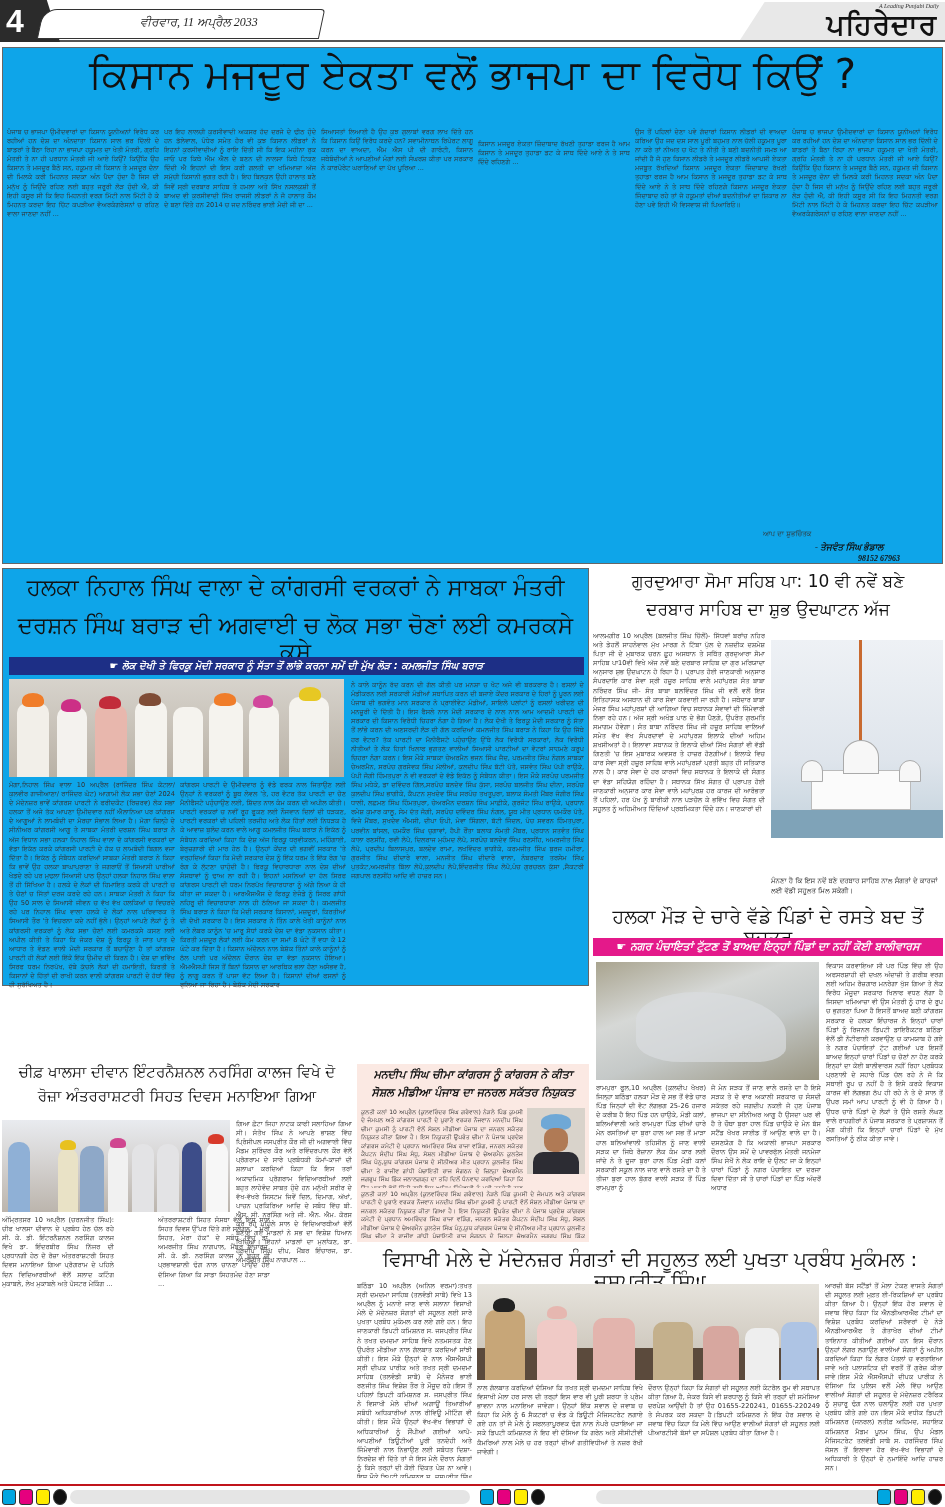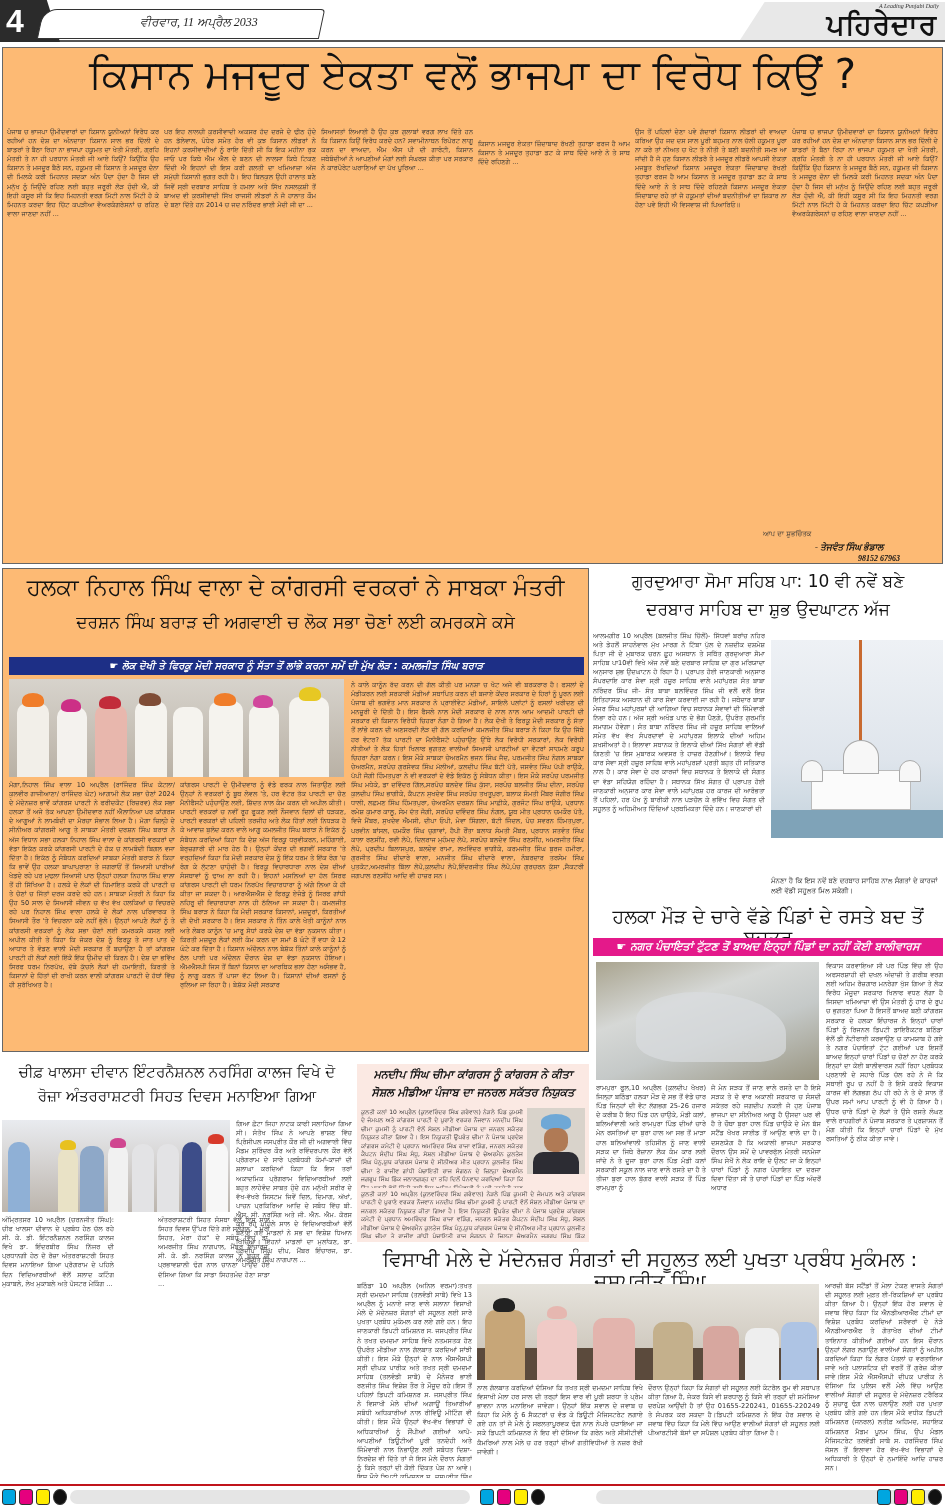--- a/index.html
+++ b/index.html
@@ -11,21 +11,21 @@
     font: bold 32px "Liberation Sans", sans-serif; padding-left: 6px; line-height: 42px;
     clip-path: polygon(0 0, 78% 0, 100% 100%, 0 100%); }
   .date-tab { position: absolute; left: 40px; top: 9px; width: 282px; height: 30px; border: 1px solid #333;
     border-radius: 14px 4px 0 0; transform: skewX(-12deg); background: #fff; }
   .date-text { position: absolute; left: 140px; top: 15px; font: italic 12px "Liberation Serif", serif; color: #222; }
   .logo-box { position: absolute; right: 0; top: 2px; width: 205px; height: 38px; background: #e8e8e8;
     clip-path: polygon(12% 0, 100% 0, 100% 100%, 0 100%); }
   .logo { position: absolute; right: 8px; top: 8px; font: bold 28px "DejaVu Sans", sans-serif; color: #111; letter-spacing: 1px; }
   .tagline { position: absolute; right: 6px; top: 3px; font: italic 6px "Liberation Serif", serif; color: #333; }
 
-  .box { position: absolute; border: 1px solid #666; background: #fdba74; }
+  .box { position: absolute; border: 1px solid #666; background: #0ea5e9; }
   .headline { position: absolute; text-align: center; color: #111; font-family: "DejaVu Sans", sans-serif; font-weight: normal; line-height: 1.12; }
   .col { position: absolute; overflow: hidden; font-size: 6.6px; line-height: 9.1px; color: #333; text-align: justify; }
   .byline { position: absolute; font: italic bold 9px "Liberation Serif", serif; color: #111; }
 
   .banner-blue { position: absolute; background: #1d2f86; color: #fff; font: italic bold 10px "DejaVu Sans", sans-serif; text-align: center; line-height: 18px; }
   .banner-pink { position: absolute; background: #e4198a; color: #fff; font: italic bold 11px "DejaVu Sans", sans-serif; text-align: center; line-height: 18px; }
 
   .photo { position: absolute; overflow: hidden; }
   .person { position: absolute; bottom: 0; border-radius: 10px 10px 0 0; }
   .turban { position: absolute; border-radius: 50% 50% 30% 30%; }
@@ -58,23 +58,23 @@
   <div class="col" style="left:161px;top:80px;width:152px;height:430px;">ਪਰ ਇਹ ਲਾਲਚੀ ਕੁਰਸੀਵਾਦੀ ਅਕਸਰ ਹੱਦ ਦਰਜੇ ਦੇ ਢੀਠ ਹੁੰਦੇ ਹਨ ਡੱਲੇਵਾਲ, ਪੰਧੇਰ ਸਮੇਤ ਹੋਰ ਵੀ ਕੁਝ ਕਿਸਾਨ ਲੀਡਰਾਂ ਨੇ ਇਹਨਾਂ ਕੁਰਸੀਵਾਦੀਆਂ ਨੂੰ ਰਾਇ ਦਿੱਤੀ ਸੀ ਕਿ ਇਕ ਮਹੀਨਾ ਰੁਕ ਜਾਓ ਪਰ ਕਿਥੇ ਐਮ ਐਲ ਦੇ ਬਣਨ ਦੀ ਲਾਲਸਾ ਕਿਥੇ ਟਿਕਣ ਦਿੰਦੀ ਐ ਇਹਨਾਂ ਦੀ ਇਸ ਕਰੀ ਗਲਤੀ ਦਾ ਖਮਿਆਜ਼ਾ ਅੱਜ ਸਮੁੱਚੀ ਕਿਸਾਨੀ ਭੁਗਤ ਰਹੀ ਹੈ। ਇਹ ਬਿਲਕੁਲ ਉਹੀ ਹਾਲਾਤ ਬਣੇ ਜਿਵੇਂ ਸ੍ਰੀ ਦਰਬਾਰ ਸਾਹਿਬ ਤੇ ਹਮਲਾ ਅਤੇ ਸਿੱਖ ਨਸਲਕੁਸ਼ੀ ਤੋਂ ਬਾਅਦ ਵੀ ਕੁਰਸੀਵਾਦੀ ਸਿੱਖ ਰਾਜਸੀ ਲੀਡਰਾਂ ਨੇ ਜੋ ਹਾਲਾਤ ਕੌਮ ਦੇ ਬਣਾ ਦਿੱਤੇ ਹਨ 2014 ਚ ਜਦ ਨਰਿੰਦਰ ਭਾਈ ਮੋਦੀ ਜੀ ਦਾ ...</div>
   <div class="col" style="left:318px;top:80px;width:152px;height:430px;">ਸਿਆਸਤਾਂ ਲਿਆਈ ਹੈ ਉਹ ਕੁਝ ਗੁਲਾਬਾਂ ਵਰਗ ਲਾਖ ਦਿੱਤੇ ਹਨ ਕਿ ਕਿਸਾਨ ਕਿਉਂ ਵਿਰੋਧ ਕਰਦੇ ਹਨ? ਸਵਾਮੀਨਾਥਨ ਰਿਪੋਰਟ ਲਾਗੂ ਕਰਨ ਦਾ ਵਾਅਦਾ, ਐਮ ਐਸ ਪੀ ਦੀ ਗਾਰੰਟੀ, ਕਿਸਾਨ ਜਥੇਬੰਦੀਆਂ ਨੇ ਆਪਣੀਆਂ ਮੰਗਾਂ ਲਈ ਸੰਘਰਸ਼ ਕੀਤਾ ਪਰ ਸਰਕਾਰ ਨੇ ਕਾਰਪੋਰੇਟ ਘਰਾਣਿਆਂ ਦਾ ਪੱਖ ਪੂਰਿਆ ...</div>
   <div class="col" style="left:475px;top:80px;width:152px;height:430px;margin-top:12px;">ਕਿਸਾਨ ਮਜਦੂਰ ਏਕਤਾ ਜ਼ਿੰਦਾਬਾਦ ਰੱਖਣੀ ਤੁਹਾਡਾ ਫਰਜ ਹੈ ਆਮ ਕਿਸਾਨ ਤੇ ਮਜਦੂਰ ਤੁਹਾਡਾ ਡਟ ਕੇ ਸਾਥ ਦਿੰਦੇ ਆਏ ਨੇ ਤੇ ਸਾਥ ਦਿੰਦੇ ਰਹਿਣਗੇ ...</div>
   <div class="col" style="left:632px;top:80px;width:152px;height:400px;">ਉਸ ਤੋਂ ਪਹਿਲਾਂ ਦੇਣਾ ਪਵੇ ਗੱਦਾਰਾਂ ਕਿਸਾਨ ਲੀਡਰਾਂ ਦੀ ਵਾਅਦਾ ਕਰਿਆ ਉਹ ਜਦ ਦਸ ਸਾਲ ਪੂਰੀ ਬਹੁਮਤ ਨਾਲ ਚੱਲੀ ਹਕੂਮਤ ਪੂਰਾ ਨਾ ਕਰੇ ਤਾਂ ਨੀਅਤ ਚ ਖੋਟ ਤੇ ਨੀਤੀ ਤੇ ਬਣੀ ਬਦਨੀਤੀ ਸਮਝ ਆ ਜਾਂਦੀ ਹੈ ਜੋ ਹੁਣ ਕਿਸਾਨ ਲੀਡਰੋ ਤੇ ਮਜਦੂਰ ਲੀਡਰੋ ਆਪਸੀ ਏਕਤਾ ਮਜਬੂਤ ਰੱਖਦਿਆਂ ਕਿਸਾਨ ਮਜਦੂਰ ਏਕਤਾ ਜਿੰਦਾਬਾਦ ਰੱਖਣੀ ਤੁਹਾਡਾ ਫਰਜ ਹੈ ਆਮ ਕਿਸਾਨ ਤੇ ਮਜਦੂਰ ਤੁਹਾਡਾ ਡਟ ਕੇ ਸਾਥ ਦਿੰਦੇ ਆਏ ਨੇ ਤੇ ਸਾਥ ਦਿੰਦੇ ਰਹਿਣਗੇ ਕਿਸਾਨ ਮਜਦੂਰ ਏਕਤਾ ਜਿੰਦਾਬਾਦ ਰਹੇ ਤਾਂ ਜੋ ਹਕੂਮਤਾਂ ਦੀਆਂ ਬਦਨੀਤੀਆਂ ਦਾ ਸ਼ਿਕਾਰ ਨਾ ਹੋਣਾ ਪਵੇ ਇਹੀ ਐ ਵਿਸਵਾਸ਼ ਜੀ ਪਿਆਰਿਓ॥</div>
   <div class="col" style="left:789px;top:80px;width:146px;height:400px;">ਪੰਜਾਬ ਚ ਭਾਜਪਾ ਉਮੀਦਵਾਰਾਂ ਦਾ ਕਿਸਾਨ ਯੂਨੀਅਨਾਂ ਵਿਰੋਧ ਕਰ ਰਹੀਆਂ ਹਨ ਦੇਸ਼ ਦਾ ਅੰਨਦਾਤਾ ਕਿਸਾਨ ਸਾਲ ਭਰ ਦਿੱਲੀ ਦੇ ਬਾਡਰਾਂ ਤੇ ਬੈਠਾ ਰਿਹਾ ਨਾ ਭਾਜਪਾ ਹਕੂਮਤ ਦਾ ਖੇਤੀ ਮੰਤਰੀ, ਗ੍ਰਹਿ ਮੰਤਰੀ ਤੇ ਨਾ ਹੀ ਪਰਧਾਨ ਮੰਤਰੀ ਜੀ ਆਏ ਕਿਉਂ? ਕਿਉਂਕਿ ਉਹ ਕਿਸਾਨ ਤੇ ਮਜਦੂਰ ਬੈਠੇ ਸਨ, ਹਕੂਮਤ ਜੀ ਕਿਸਾਨ ਤੇ ਮਜਦੂਰ ਦੋਨਾ ਦੀ ਮਿਲਕੇ ਕਰੀ ਮਿਹਨਤ ਸਦਕਾ ਅੰਨ ਪੈਦਾ ਹੁੰਦਾ ਹੈ ਜਿਸ ਦੀ ਮਨੁੱਖ ਨੂੰ ਜਿਉਂਦੇ ਰਹਿਣ ਲਈ ਬਹੁਤ ਜਰੂਰੀ ਲੋੜ ਹੁੰਦੀ ਐ, ਕੀ ਇਹੀ ਕਸੂਰ ਸੀ ਕਿ ਇਹ ਮਿਹਨਤੀ ਵਰਗ ਮਿੱਟੀ ਨਾਲ ਮਿੱਟੀ ਹੋ ਕੇ ਮਿਹਨਤ ਕਰਦਾ ਇਹ ਚਿੱਟ ਕਪੜੀਆ ਵੋਅਰਕੰਗਰੇਸਨਾਂ ਚ ਰਹਿਣ ਵਾਲਾ ਜਾਣਦਾ ਨਹੀਂ ...</div>
   <div style="position:absolute;left:760px;top:482px;font-size:7px;color:#333;">ਆਪ ਦਾ ਸ਼ੁਭਚਿੰਤਕ</div>
   <div class="byline" style="left:812px;top:494px;">- ਤੇਜਵੰਤ ਸਿੰਘ ਭੰਡਾਲ</div>
   <div class="byline" style="left:855px;top:506px;font-size:8px;">98152 67963</div>
 </div>
 
-<div class="box" style="left:2px;top:568px;width:587px;height:484px;text-decoration:underline;">
+<div class="box" style="left:2px;top:568px;width:587px;height:418px;text-decoration:underline;">
   <div class="headline" style="left:0;top:6px;width:585px;font-size:23px;">ਹਲਕਾ ਨਿਹਾਲ ਸਿੰਘ ਵਾਲਾ ਦੇ ਕਾਂਗਰਸੀ ਵਰਕਰਾਂ ਨੇ ਸਾਬਕਾ ਮੰਤਰੀ</div>
-  <div class="headline" style="left:0;top:44px;width:585px;font-size:17px;">ਦਰਸ਼ਨ ਸਿੰਘ ਬਰਾੜ ਦੀ ਅਗਵਾਈ ਚ ਲੋਕ ਸਭਾ ਚੋਣਾਂ ਲਈ ਕਮਰਕਸੇ ਕਸੇ</div>
+  <div class="headline" style="left:0;top:44px;width:585px;font-size:23px;">ਦਰਸ਼ਨ ਸਿੰਘ ਬਰਾੜ ਦੀ ਅਗਵਾਈ ਚ ਲੋਕ ਸਭਾ ਚੋਣਾਂ ਲਈ ਕਮਰਕਸੇ ਕਸੇ</div>
   <div class="banner-blue" style="left:6px;top:88px;width:575px;">☛ ਲੋਕ ਦੋਖੀ ਤੇ ਫਿਰਕੂ ਮੋਦੀ ਸਰਕਾਰ ਨੂੰ ਸੱਤਾ ਤੋਂ ਲਾਂਭੇ ਕਰਨਾ ਸਮੇਂ ਦੀ ਮੁੱਖ ਲੋੜ : ਕਮਲਜੀਤ ਸਿੰਘ ਬਰਾੜ</div>
   <div class="photo" style="left:6px;top:110px;width:335px;height:98px;background:linear-gradient(#d7d3cc,#b9b1a5);">
     <div class="person" style="left:8px;width:32px;height:74px;background:#f2efe9;"></div>
     <div class="turban" style="left:13px;top:14px;width:22px;height:14px;background:#f07d2a;"></div>
     <div class="person" style="left:48px;width:30px;height:70px;background:#f4f2ee;"></div>
     <div class="turban" style="left:52px;top:20px;width:20px;height:13px;background:#cc2f86;"></div>
     <div class="person" style="left:86px;width:32px;height:72px;background:#e8b7ad;"></div>
     <div class="turban" style="left:90px;top:17px;width:22px;height:13px;background:#c22c3a;"></div>
     <div class="person" style="left:126px;width:32px;height:76px;background:#f5f3ee;"></div>
     <div class="turban" style="left:130px;top:14px;width:22px;height:13px;background:#7f4c36;"></div>

